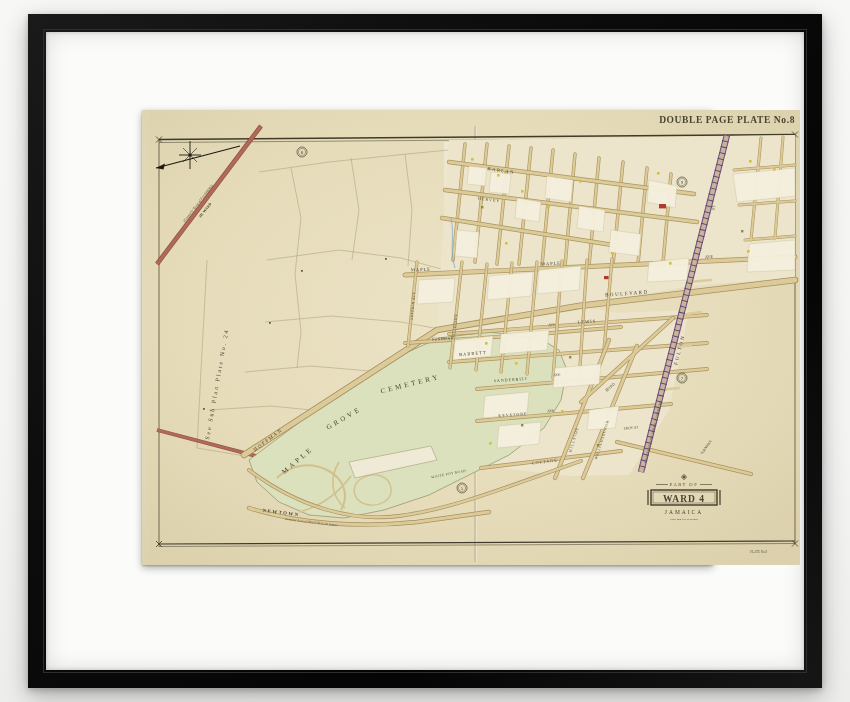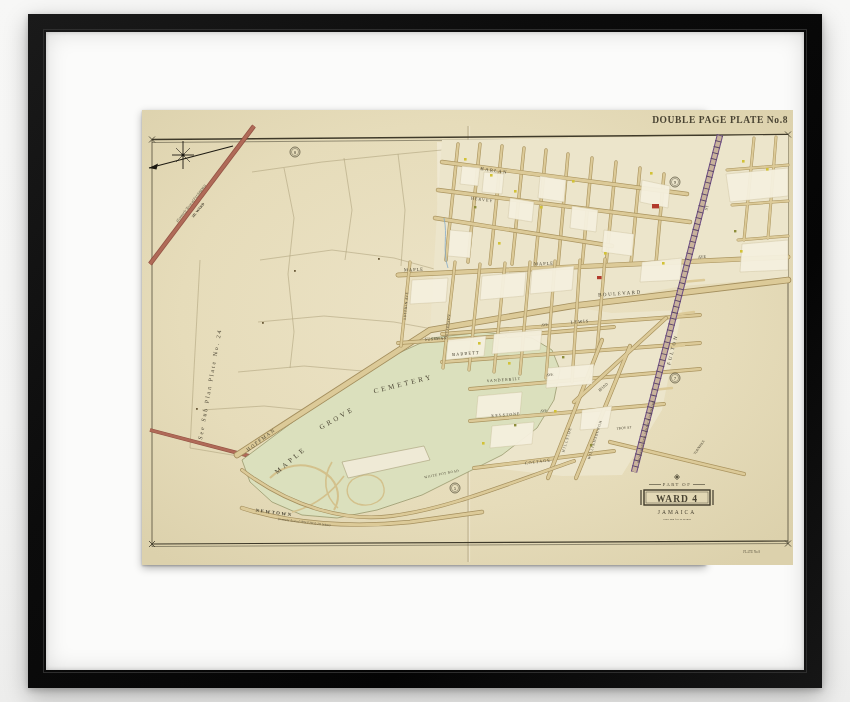--- a/index.html
+++ b/index.html
@@ -20,20 +20,21 @@
   }
   .mat{
     position:absolute;left:18px;top:18px;right:18px;bottom:18px;
     background:#fbfbfa;
     box-shadow:inset 0 0 22px rgba(0,0,0,.13), inset 0 0 4px rgba(0,0,0,.20);
   }
   .sheet{
     position:absolute;left:96px;top:78px;width:564px;height:455px;
     background:radial-gradient(ellipse 70% 75% at 48% 45%, #ece3c6 0%, #e7ddbd 55%, #ddd2ae 100%);
     box-shadow:0 3px 8px rgba(0,0,0,.30), 0 1px 2px rgba(0,0,0,.25);
+    padding-left:7px;
   }
   .sheet svg{display:block;}
   text{fill:#4a4433;}
 </style>
 </head>
 <body>
 
 <div class="frame">
   <div class="frame-inner-bevel"></div>
   <div class="mat">

